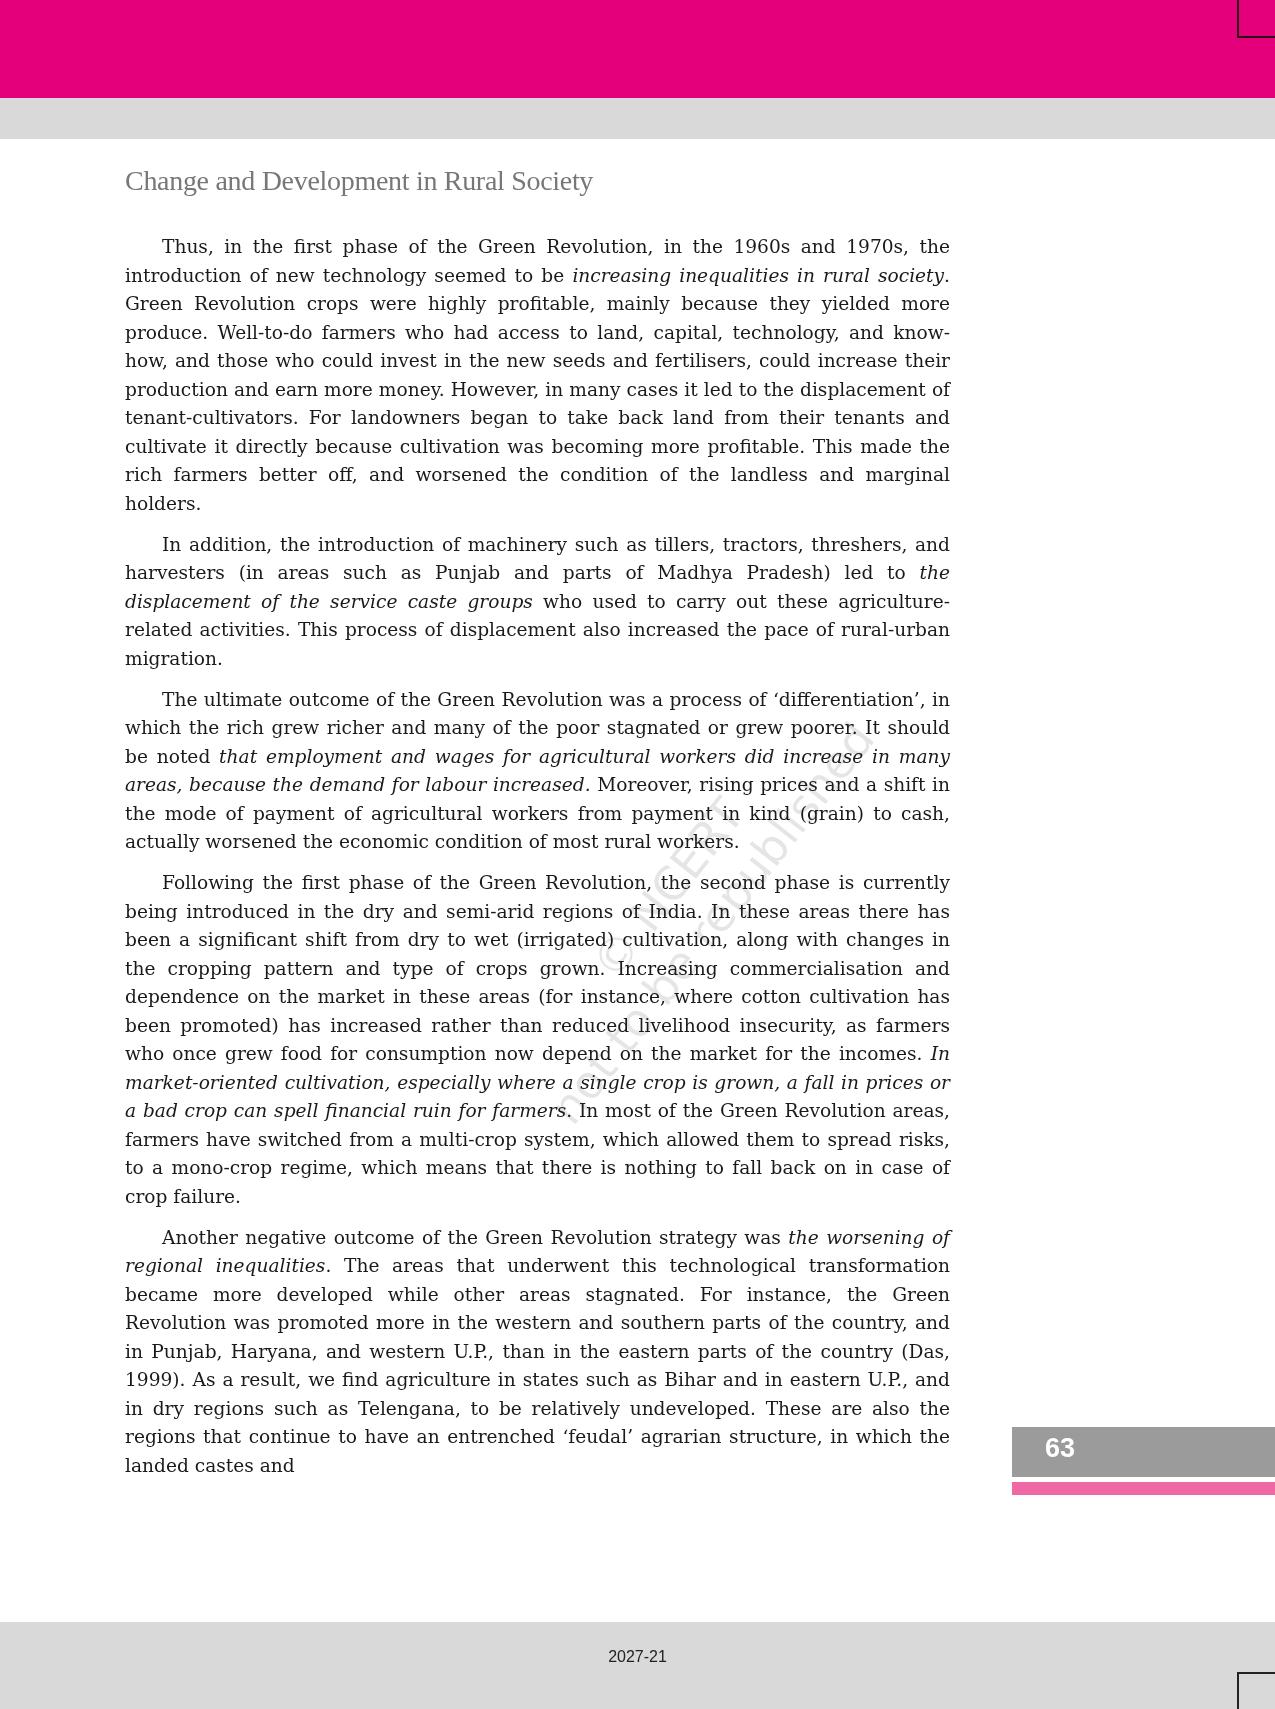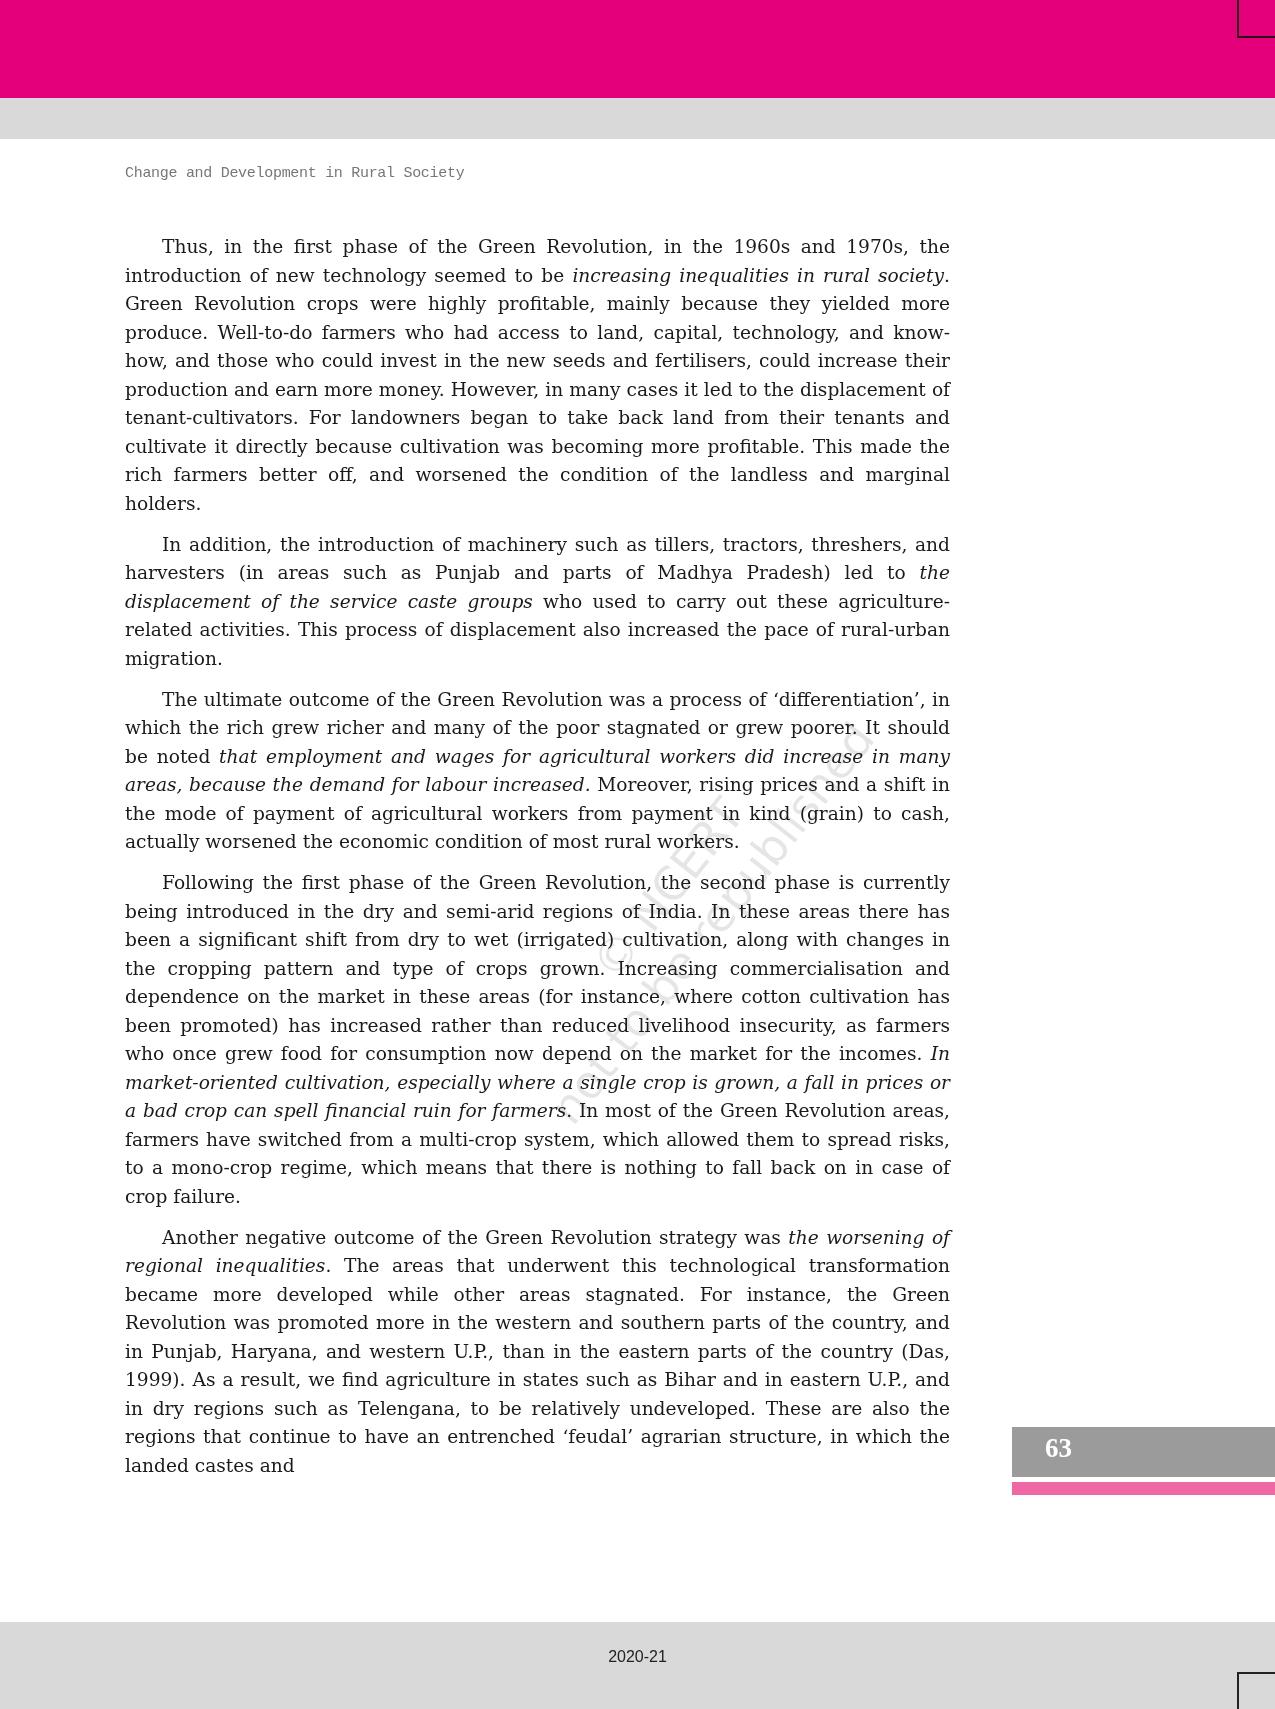--- a/index.html
+++ b/index.html
@@ -9,21 +9,21 @@
     font-family: "DejaVu Serif", serif;
   }
   .top-band { position: absolute; left: 0; top: 0; width: 1275px; height: 98px; background: #e4007a; }
   .gray-band { position: absolute; left: 0; top: 98px; width: 1275px; height: 41px; background: #d9d9d9; }
   .crop-mark-top {
     position: absolute; left: 1237px; top: 0; width: 40px; height: 38px;
     border-left: 2px solid #2a0a18; border-bottom: 2px solid #2a0a18; box-sizing: border-box;
   }
   .running-head {
     position: absolute; left: 125px; top: 165px;
-    font-family: Liberation Mono, monospace; font-size: 15px; color: #777777;
+    font-family: Liberation Serif, serif; font-size: 28px; color: #777777;
     letter-spacing: -0.3px;
   }
   .body-text {
     position: absolute; left: 125px; top: 233px; width: 825px;
     font-family: "DejaVu Serif", serif; font-size: 18.6px; line-height: 28.5px;
     color: #1a1a1a; text-align: justify;
   }
   .body-text p { margin: 0 0 12.5px 0; text-indent: 37px; }
   .body-text em { }
   .watermark {
@@ -31,21 +31,21 @@
     transform: rotate(-52deg); transform-origin: center;
     font-family: "DejaVu Sans", sans-serif; font-size: 46px; line-height: 56px;
     color: rgba(0,0,0,0.10); text-align: center; pointer-events: none; white-space: nowrap;
   }
   .page-number-box {
     position: absolute; left: 1012px; top: 1427px; width: 263px; height: 50px;
     background: #9b9b9b;
   }
   .page-number {
     position: absolute; left: 33px; top: 6px;
-    font-family: Liberation Serif, serif; font-weight: bold; font-size: 27px; color: #ffffff;
+    font-family: Liberation Sans, sans-serif; font-weight: bold; font-size: 27px; color: #ffffff;
   }
   .page-number-stripe {
     position: absolute; left: 1012px; top: 1482px; width: 263px; height: 13px; background: #ef68a3;
   }
   .footer-band {
     position: absolute; left: 0; top: 1622px; width: 1275px; height: 87px; background: #d9d9d9;
   }
   .footer-year {
     position: absolute; left: 0; top: 1648px; width: 1275px; text-align: center;
     font-family: "Liberation Sans", sans-serif; font-size: 16px; color: #222222;
@@ -86,14 +86,14 @@
     <span>Another negative outcome of the Green Revolution strategy was </span><em>the worsening of regional inequalities</em><span>. The areas that underwent this technological transformation became more developed while other areas stagnated. For instance, the Green Revolution was promoted more in the western and southern parts of the country, and in Punjab, Haryana, and western U.P., than in the eastern parts of the country (Das, 1999). As a result, we find agriculture in states such as Bihar and in eastern U.P., and in dry regions such as Telengana, to be relatively undeveloped. These are also the regions that continue to have an entrenched ‘feudal’ agrarian structure, in which the landed castes and</span>
   </p>
 </div>
 
 <div class="page-number-box">
   <span class="page-number">63</span>
 </div>
 <div class="page-number-stripe"></div>
 
 <div class="footer-band"></div>
-<div class="footer-year">2020-21</div>
+<div class="footer-year">2027-21</div>
 <div class="crop-mark-bottom"></div>
 
 </body></html>

